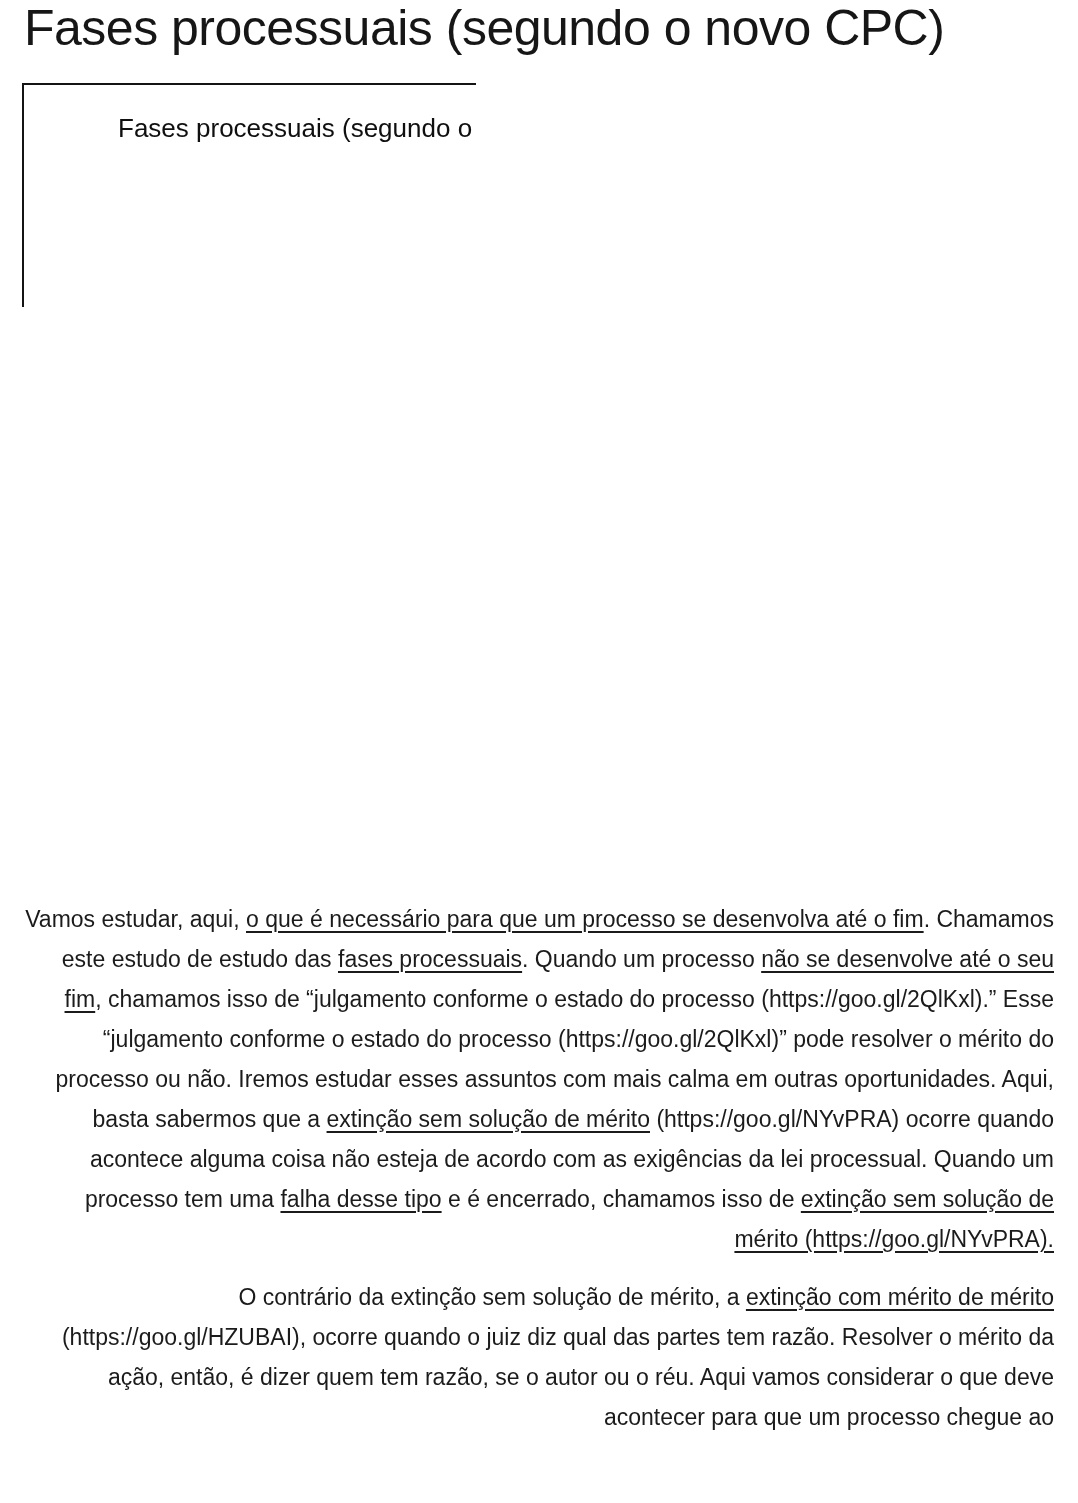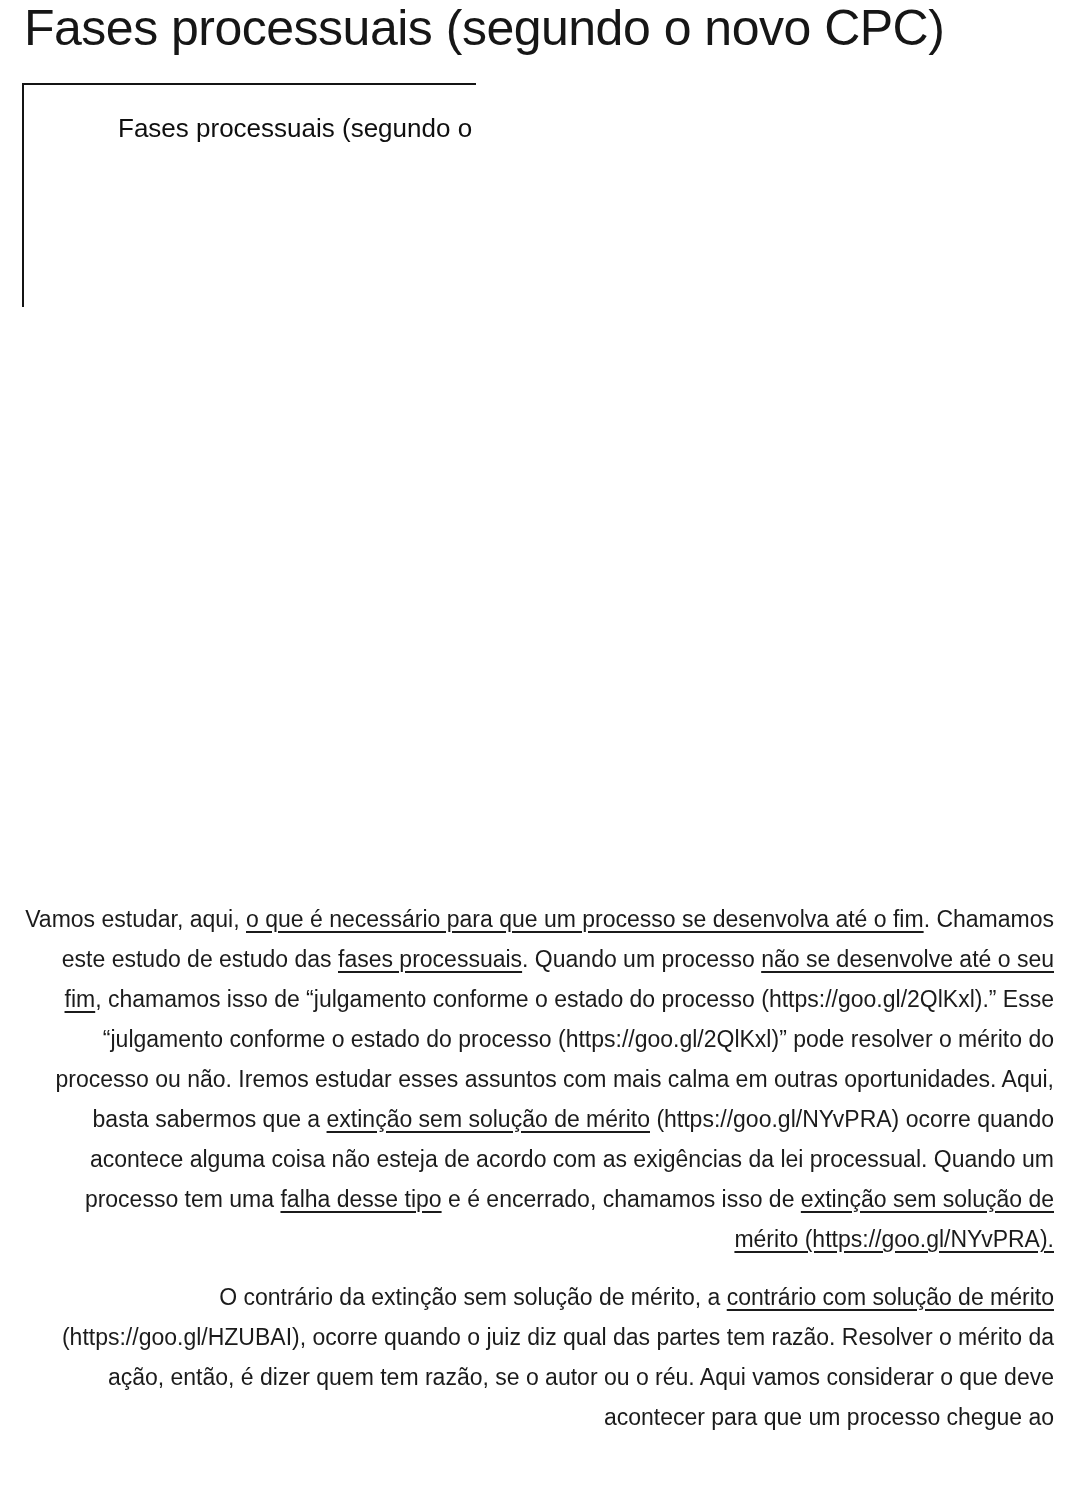--- a/index.html
+++ b/index.html
@@ -79,16 +79,16 @@
 <div class="page">
 
   <h1 class="page-title">Fases processuais (segundo o novo CPC)</h1>
 
   <div class="embed-box">
     <span class="embed-title">Fases processuais (segundo o novo CPC)</span>
   </div>
 
   <div class="article">
       <p><span>Vamos estudar, aqui, </span><a class="link" href="#">o que é necessário para que um processo se desenvolva até o fim</a><span>. Chamamos este estudo de estudo das </span><a class="link" href="#">fases processuais</a><span>. Quando um processo </span><a class="link" href="#">não se desenvolve até o seu fim</a><span>, chamamos isso de “julgamento conforme o estado do processo (https://goo.gl/2QlKxl).” Esse “julgamento conforme o estado do processo (https://goo.gl/2QlKxl)” pode resolver o mérito do processo ou não. Iremos estudar esses assuntos com mais calma em outras oportunidades. Aqui, basta sabermos que a </span><a class="link" href="#">extinção sem solução de mérito</a><span> (https://goo.gl/NYvPRA) ocorre quando acontece alguma coisa não esteja de acordo com as exigências da lei processual. Quando um processo tem uma </span><a class="link" href="#">falha desse tipo</a><span> e é encerrado, chamamos isso de </span><a class="link" href="#">extinção sem solução de mérito (https://goo.gl/NYvPRA).</a></p>
-      <p><span>O contrário da extinção sem solução de mérito, a </span><a class="link" href="#">contrário com solução de mérito</a><span> (https://goo.gl/HZUBAI), ocorre quando o juiz diz qual das partes tem razão. Resolver o mérito da ação, então, é dizer quem tem razão, se o autor ou o réu. Aqui vamos considerar o que deve acontecer para que um processo chegue ao</span></p>
+      <p><span>O contrário da extinção sem solução de mérito, a </span><a class="link" href="#">extinção com mérito de mérito</a><span> (https://goo.gl/HZUBAI), ocorre quando o juiz diz qual das partes tem razão. Resolver o mérito da ação, então, é dizer quem tem razão, se o autor ou o réu. Aqui vamos considerar o que deve acontecer para que um processo chegue ao</span></p>
     </div>
 
 </div>
 
 </body></html>

